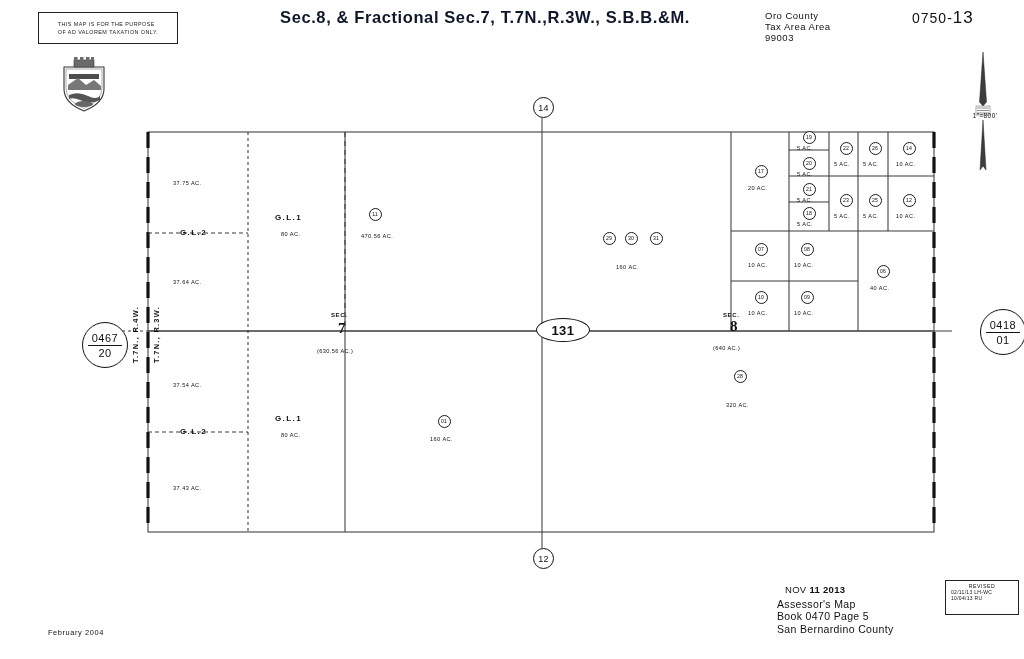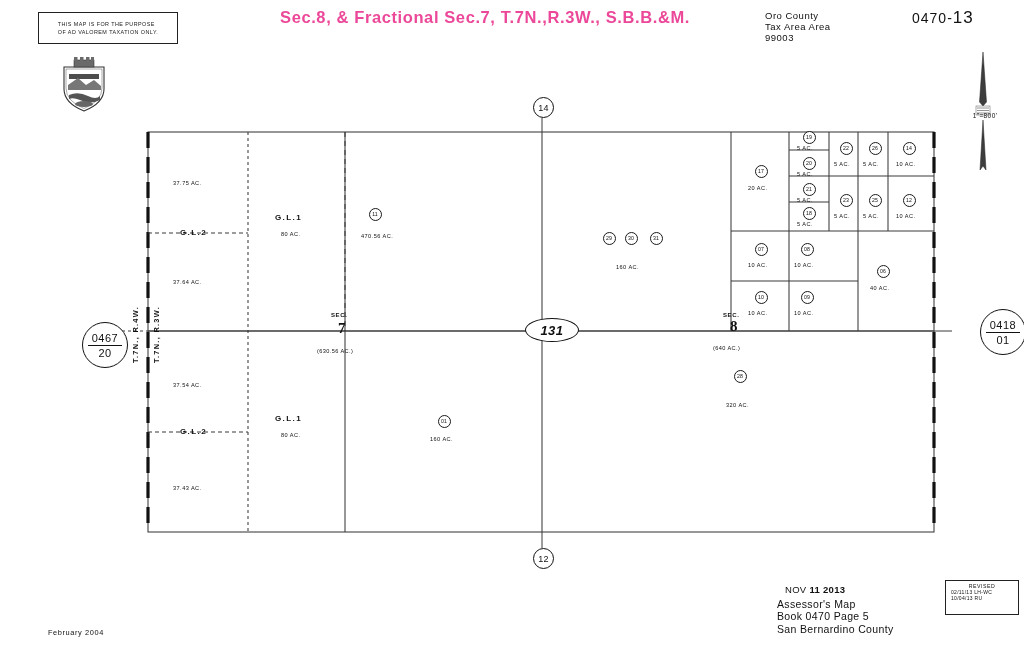--- a/index.html
+++ b/index.html
@@ -7,21 +7,21 @@
        font-family:"Liberation Sans", sans-serif;color:#111;}
   .abs{position:absolute;}
 
   
   #notice-box{left:38px;top:12px;width:138px;height:30px;border:1px solid #222;
         display:flex;align-items:center;justify-content:center;}
   #notice-box .txt{font-size:5.4px;letter-spacing:.45px;line-height:8px;text-align:left;
         font-family:"Liberation Sans",sans-serif;color:#1a1a1a;}
 
   #map-title{left:250px;top:8px;width:470px;text-align:center;font-size:16.5px;
-        letter-spacing:.6px;font-weight:700;color:#ec4899;
+        letter-spacing:.6px;font-weight:700;color:#0f172a;
         font-family:"Liberation Sans",sans-serif;}
 
   #tra-block{left:765px;top:10px;font-size:9.5px;line-height:11px;letter-spacing:.5px;}
   #book-page{left:912px;top:8px;font-size:14px;letter-spacing:1px;}
   #book-page .big{font-size:17px;margin-top:22px;}
 
   
   #county-seal{left:58px;top:55px;width:52px;height:58px;}
 
   
@@ -47,23 +47,23 @@
   .sidecirc .a{font-size:11px;letter-spacing:.5px;line-height:12px;}
   .sidecirc .hr{width:34px;height:1px;background:#111;margin:1px 0;}
   .sidecirc .b{font-size:11px;letter-spacing:.5px;line-height:12px;}
 
   
   .secmark{position:absolute;width:19px;height:19px;border:1.1px solid #111;border-radius:50%;
         background:#fff;display:flex;align-items:center;justify-content:center;
         font-size:9px;letter-spacing:.3px;}
 
   
-  #road-131{left:525px;top:318px;width:52px;height:22px;border:1.6px solid #111;
+  #road-131{left:536px;top:318px;width:52px;height:22px;border:1.6px solid #111;
         border-radius:50%/50%;background:#fff;display:flex;align-items:center;
-        justify-content:center;font-size:13px;font-weight:700;letter-spacing:.5px;font-style:italic;}
+        justify-content:center;font-size:13px;font-weight:700;letter-spacing:.5px;}
 
   
   .twp{position:absolute;font-size:7.4px;letter-spacing:1.3px;font-weight:600;
         writing-mode:vertical-rl;transform:rotate(180deg);white-space:nowrap;color:#111;}
 
   
   .seclab{position:absolute;font-size:6px;letter-spacing:.6px;font-weight:700;}
   .secnum{position:absolute;font-size:15px;font-weight:700;font-family:"Liberation Serif",serif;}
   .secac{position:absolute;font-size:5.6px;letter-spacing:.4px;white-space:nowrap;}
 
@@ -88,21 +88,21 @@
 
 <div class="abs" id="map-title">Sec.8, &amp; Fractional Sec.7, T.7N.,R.3W., S.B.B.&amp;M.</div>
 
 <div class="abs" id="tra-block">
   <div>Oro County</div>
   <div>Tax Area Area</div>
   <div>99003</div>
 </div>
 
 <div class="abs" id="book-page">
-  <span>0470-</span><span class="big">13</span>
+  <span>0750-</span><span class="big">13</span>
 </div>
 
 <svg class="abs" id="county-seal" viewBox="0 0 52 58">
   <path d="M6 12 L46 12 L46 34 Q46 48 26 56 Q6 48 6 34 Z" fill="#fff" stroke="#333" stroke-width="1.1"></path>
   <path d="M8 14 L44 14 L44 33 Q44 46 26 53.5 Q8 46 8 33 Z" fill="#fff" stroke="#555" stroke-width=".5"></path>
   <rect x="16" y="5" width="20" height="7" fill="#6a6a6a" stroke="#333" stroke-width=".6"></rect>
   <rect x="16" y="2" width="3.5" height="4" fill="#6a6a6a"></rect>
   <rect x="22" y="2" width="3.5" height="4" fill="#6a6a6a"></rect>
   <rect x="28" y="2" width="3.5" height="4" fill="#6a6a6a"></rect>
   <rect x="33" y="2" width="3" height="4" fill="#6a6a6a"></rect>

